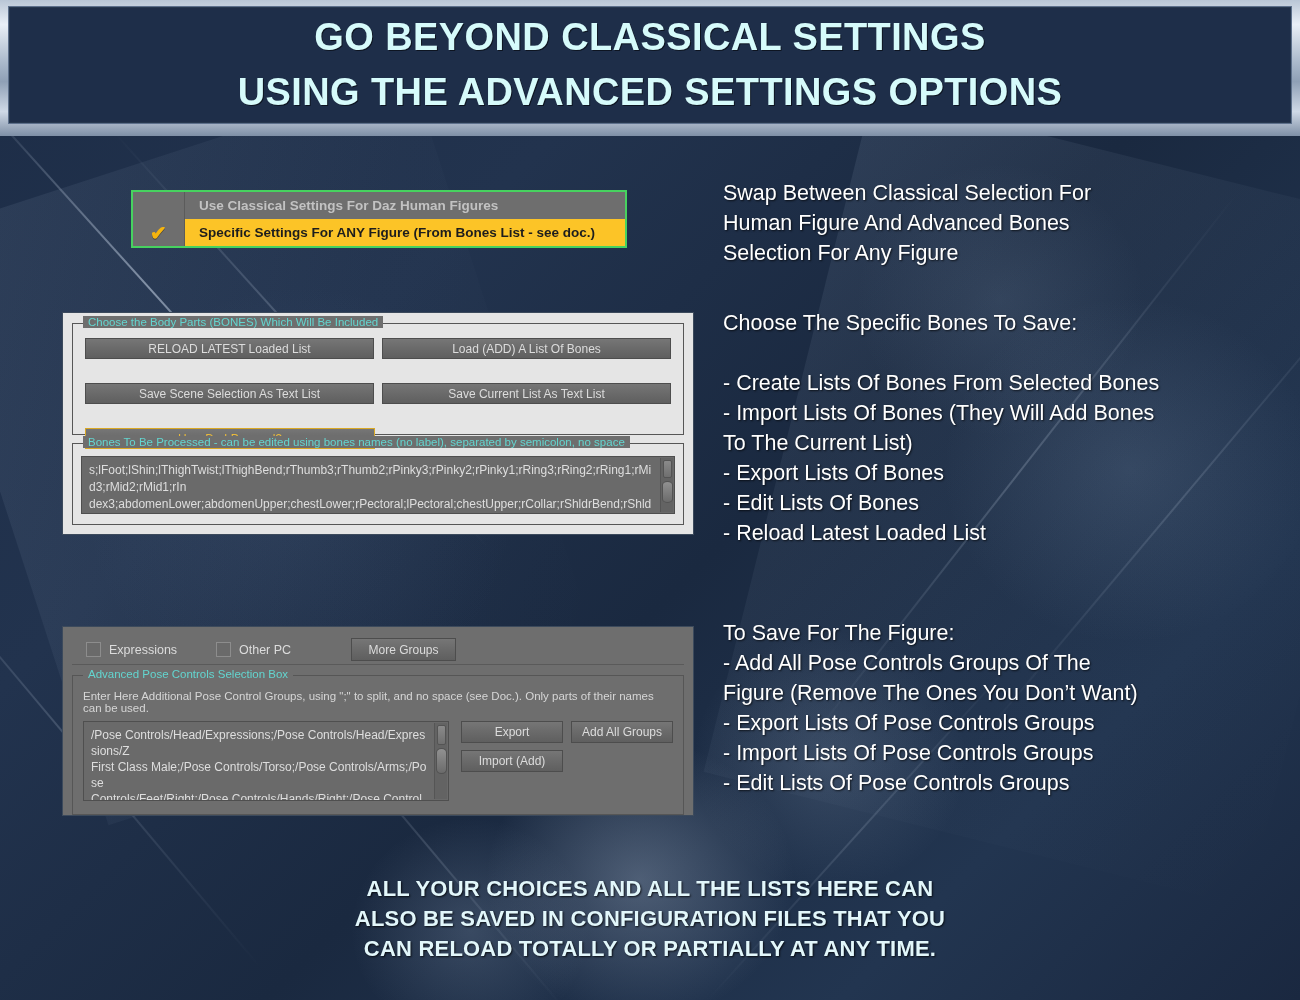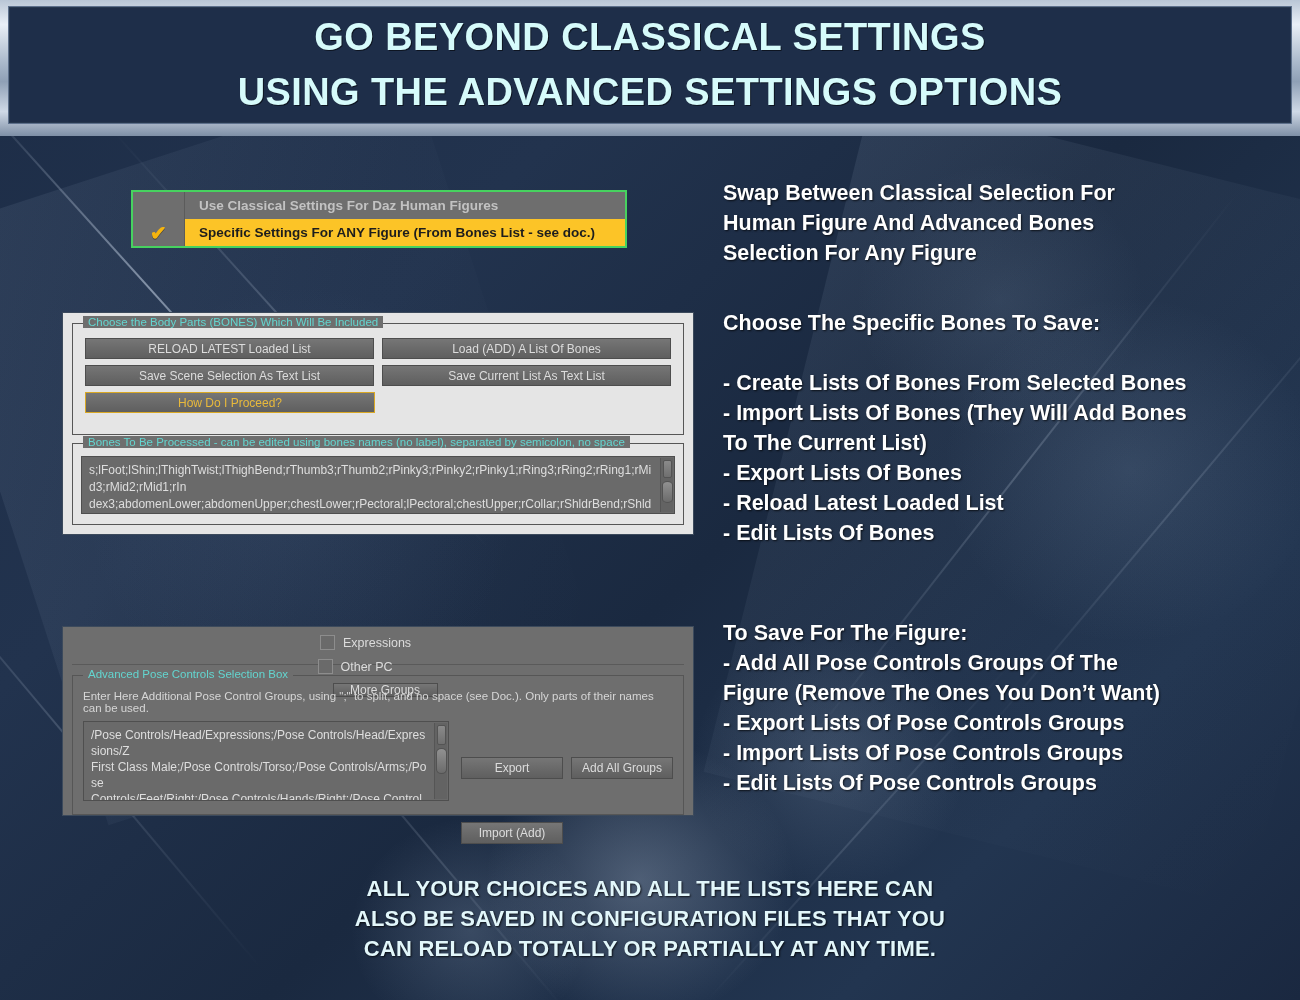--- a/index.html
+++ b/index.html
@@ -138,50 +138,50 @@
   #togglePanel .row2 .rowtext { color:#1d1d1d; font-weight:bold; }
   .check-glyph { color:#f5b40f; font-size:20px; font-weight:bold; line-height:1; text-shadow:0 1px 0 rgba(0,0,0,.4);}
 
   
   #bonesPanel {
     position:absolute; left:62px; top:312px; width:632px; height:223px;
     background:#e5e5e5; border:1px solid #3c4a5c;
     padding:10px 9px 8px 9px;
   }
   #bonesGroup { height:112px; padding:14px 12px 8px 12px; }
-  #bonesGroup .btnrow { display:flex; gap:8px; margin-bottom:6px; }
+  #bonesGroup .btnrow { display:flex; gap:8px; margin-bottom:24px; }
   #bonesGroup .btnrow .btn { height:21px; flex:1 1 0; }
   #bonesGroup .btnrow .spacer { flex:1 1 0; }
   #bonesTextGroup { height:82px; margin-top:8px; padding:12px 8px 6px 8px; }
 
   
   #posePanel {
     position:absolute; left:62px; top:626px; width:632px; height:190px;
     background:#6e6e6e; border:1px solid #3c4a5c;
     padding:8px 9px 8px 9px;
   }
   #poseTop {
-    display:flex; align-items:center; gap:9px;
-    height:30px; border-bottom:1px solid #5a5a5a; padding-left:14px;flex-direction:column;
+    display:flex; align-items:center; gap:0;
+    height:30px; border-bottom:1px solid #5a5a5a; padding-left:14px;
   }
   #poseTop .c1 { width:130px; }
   #poseTop .c2 { width:135px; }
   #poseTop .btn { width:105px; height:23px; }
   #poseGroup { height:140px; margin-top:10px; padding:14px 10px 8px 10px; }
   #poseGroup .hint { font-size:11.5px; color:#d6d6d6; margin-bottom:7px; }
   #poseBody { display:flex; gap:12px; }
   #poseBody .txtbox { width:385px; height:80px; }
   #poseBody .sidebtns { display:flex; flex-direction:column; gap:7px; }
-  #poseBody .sidebtns .r { display:flex; gap:8px;margin-top:36px; }
+  #poseBody .sidebtns .r { display:flex; gap:8px; }
   #poseBody .sidebtns .btn { height:22px; width:102px; }
 
   
   .rtxt {
     position:absolute;
-    color:#ffffff; font-weight:bold;
+    color:#ffffff; font-weight:normal;
     text-shadow:1px 1px 2px rgba(0,0,0,0.7);
     line-height:30px; font-size:21.5px;
   }
   #rt1 { left:723px; top:178px; width:560px; }
   #rt2 { left:723px; top:308px; width:560px; }
   #rt3 { left:723px; top:618px; width:560px; }
   .rtxt .blank { display:block; height:30px; }
 
   #footer {
     position:absolute; left:0; top:874px; width:1300px;
@@ -311,22 +311,22 @@
   <div>Selection For Any Figure</div>
 </div>
 
 <div class="rtxt" id="rt2">
   <div>Choose The Specific Bones To Save:</div>
   <div class="blank"></div>
   <div>- Create Lists Of Bones From Selected Bones</div>
   <div>- Import Lists Of Bones (They Will Add Bones</div>
   <div>To The Current List)</div>
   <div>- Export Lists Of Bones</div>
+  <div>- Edit Lists Of Bones</div>
   <div>- Reload Latest Loaded List</div>
-  <div>- Edit Lists Of Bones</div>
 </div>
 
 <div class="rtxt" id="rt3">
   <div>To Save For The Figure:</div>
   <div>- Add All Pose Controls Groups Of The</div>
   <div>Figure (Remove The Ones You Don’t Want)</div>
   <div>- Export Lists Of Pose Controls Groups</div>
   <div>- Import Lists Of Pose Controls Groups</div>
   <div>- Edit Lists Of Pose Controls Groups</div>
 </div>

